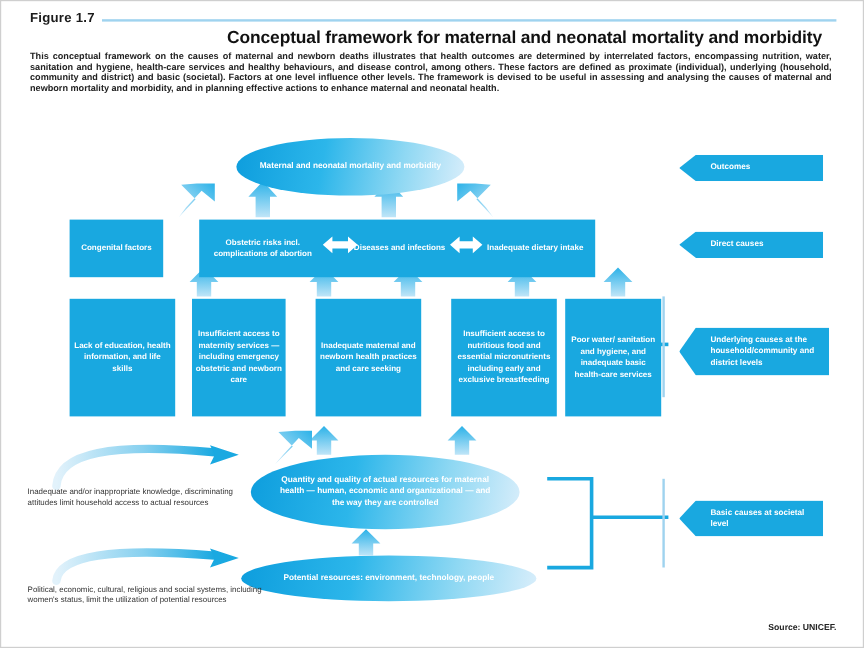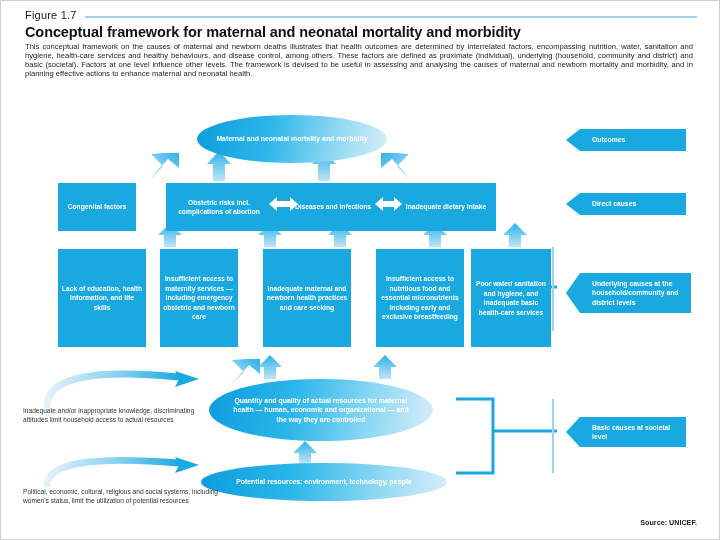--- a/index.html
+++ b/index.html
@@ -6,26 +6,26 @@
   body{
     width:720px;height:540px;
     background:#ffffff;
     font-family:"Liberation Sans", sans-serif;
     overflow:hidden;
   }
   #page{position:relative;width:720px;height:540px;background:#fff;box-sizing:border-box;
         border:1px solid #cfcfcf;overflow:hidden;}
 
   
-  .fig-label{position:absolute;left:24px;top:8px;font-size:11px;font-weight:normal;color:#1b1b1b;letter-spacing:.2px;}
+  .fig-label{position:absolute;left:24px;top:8px;font-size:11px;font-weight:bold;color:#1b1b1b;letter-spacing:.2px;}
   .fig-rule{position:absolute;left:84px;top:15px;width:612px;height:2px;background:#9fd3ef;}
   .fig-title{position:absolute;left:24px;top:23px;width:660px;font-size:14.5px;font-weight:bold;color:#111;
-             letter-spacing:-.1px;}
+             letter-spacing:-.1px;text-align:right;}
   .fig-desc{position:absolute;left:24px;top:41px;width:668px;font-size:7.6px;line-height:9.1px;
-            color:#222;font-weight:normal;text-align:justify;letter-spacing:0px;}
+            color:#222;font-weight:bold;text-align:justify;letter-spacing:0px;}
 
   
   .box{position:absolute;background:#19a8e0;color:#fff;font-weight:bold;text-align:center;
        display:flex;align-items:center;justify-content:center;line-height:9.5px;
        font-size:6.7px;padding:3px;box-sizing:border-box;}
   .bigbox{position:absolute;background:#19a8e0;}
 
   .oval{position:absolute;border-radius:50%;color:#fff;font-weight:bold;text-align:center;
         display:flex;align-items:center;justify-content:center;line-height:9.5px;font-size:6.9px;
         box-sizing:border-box;}

